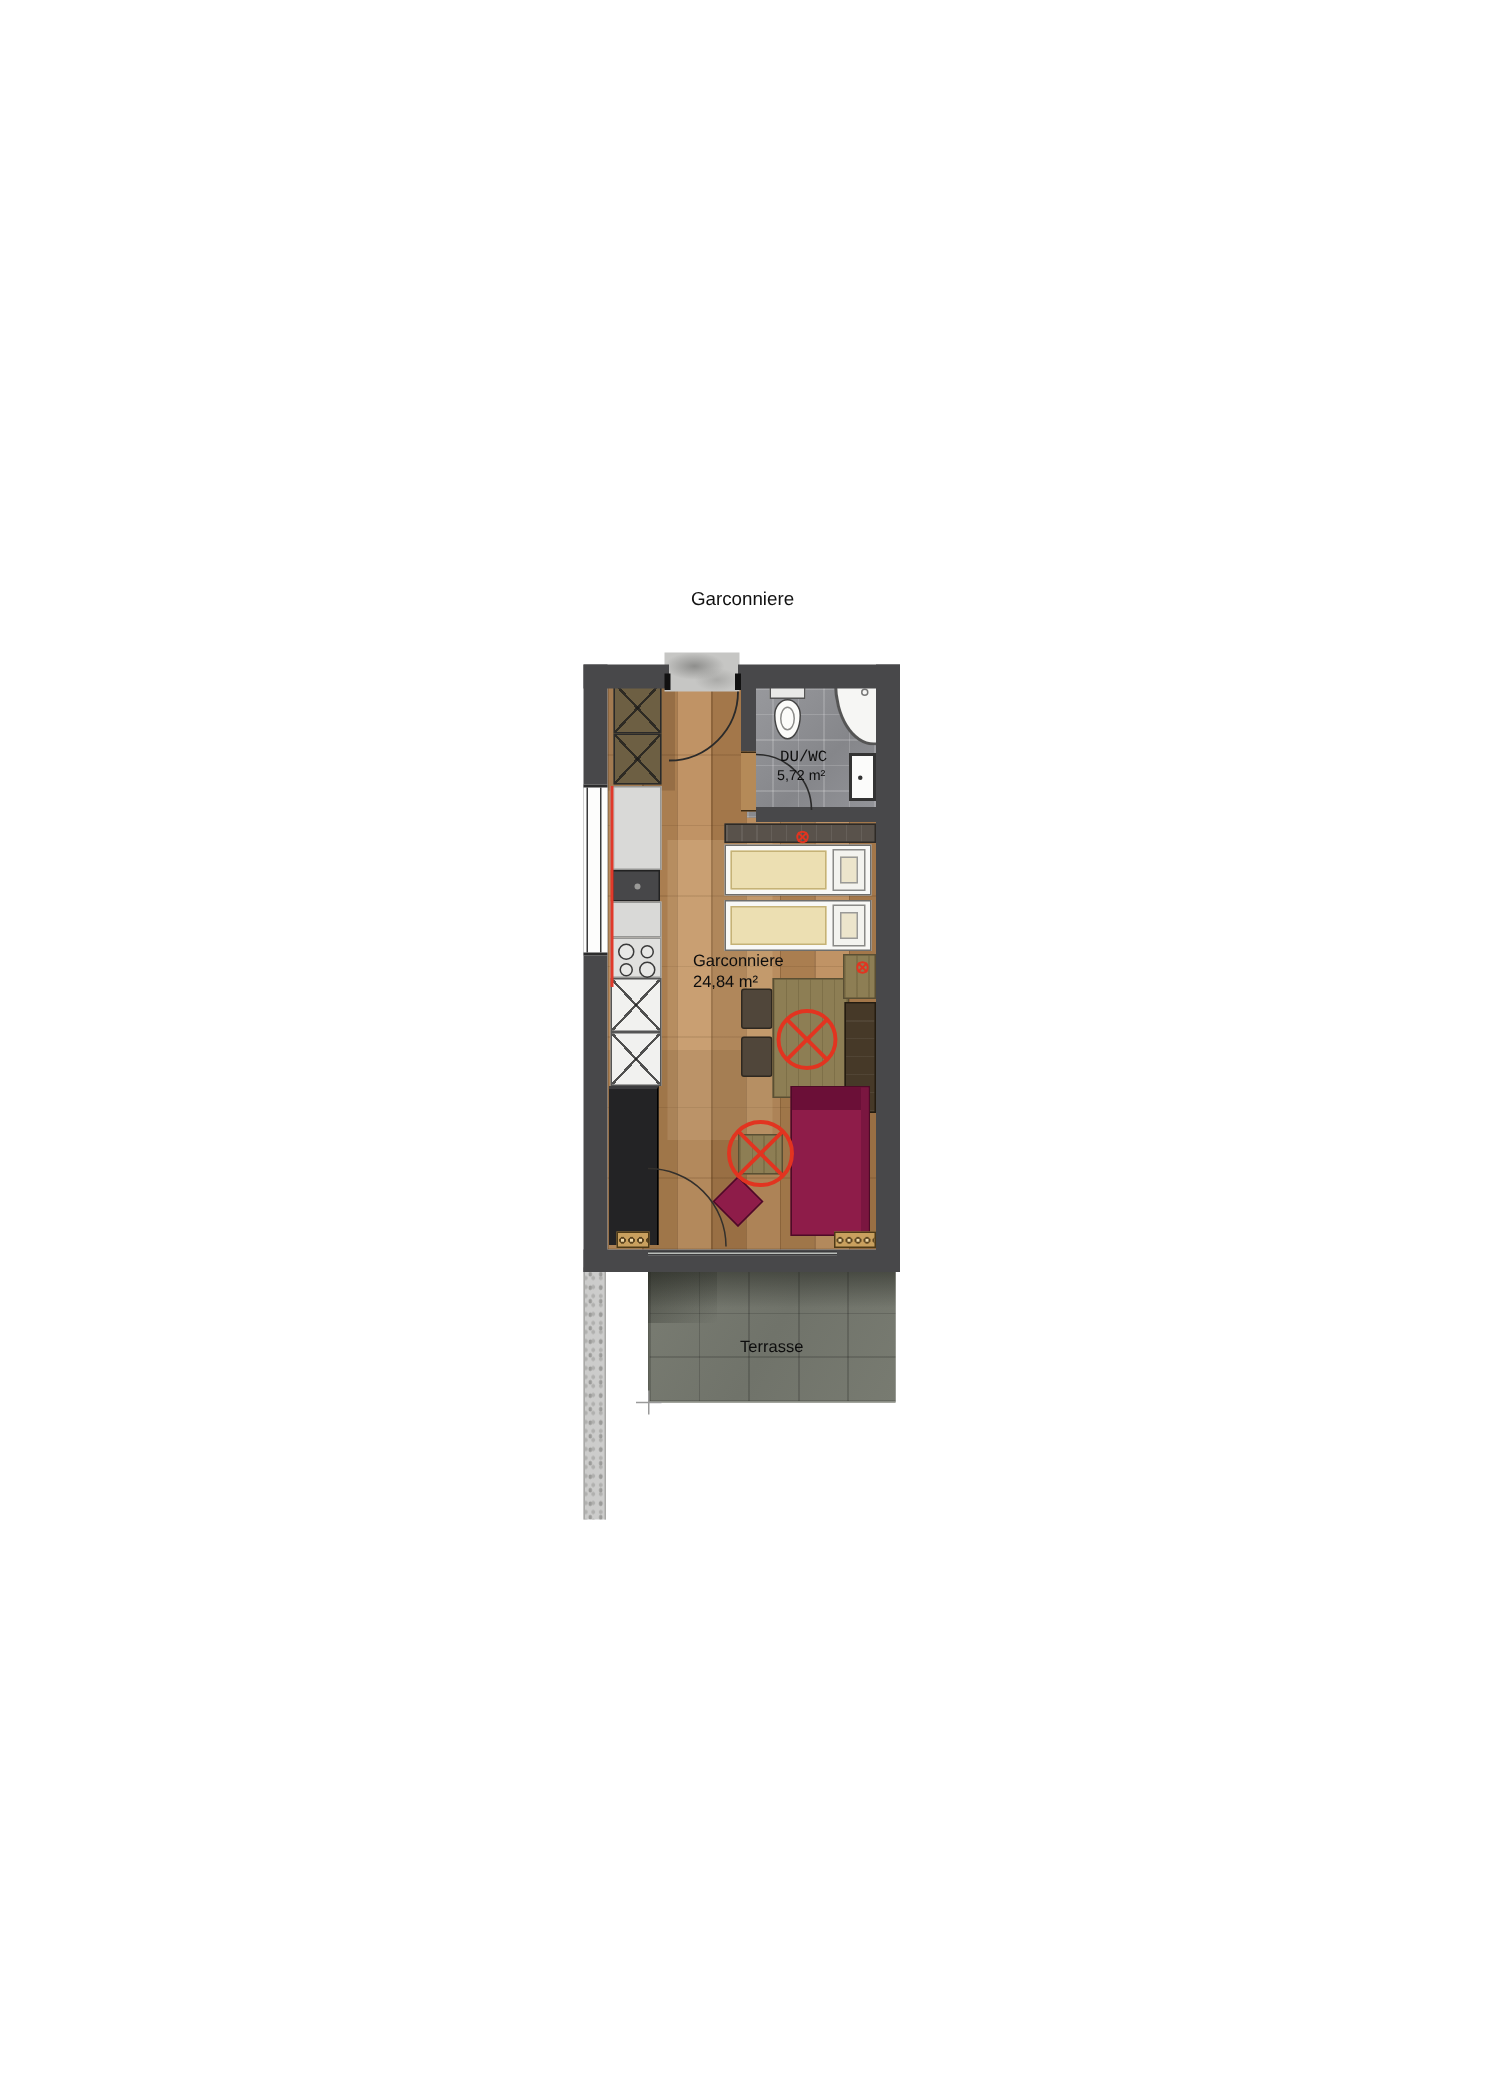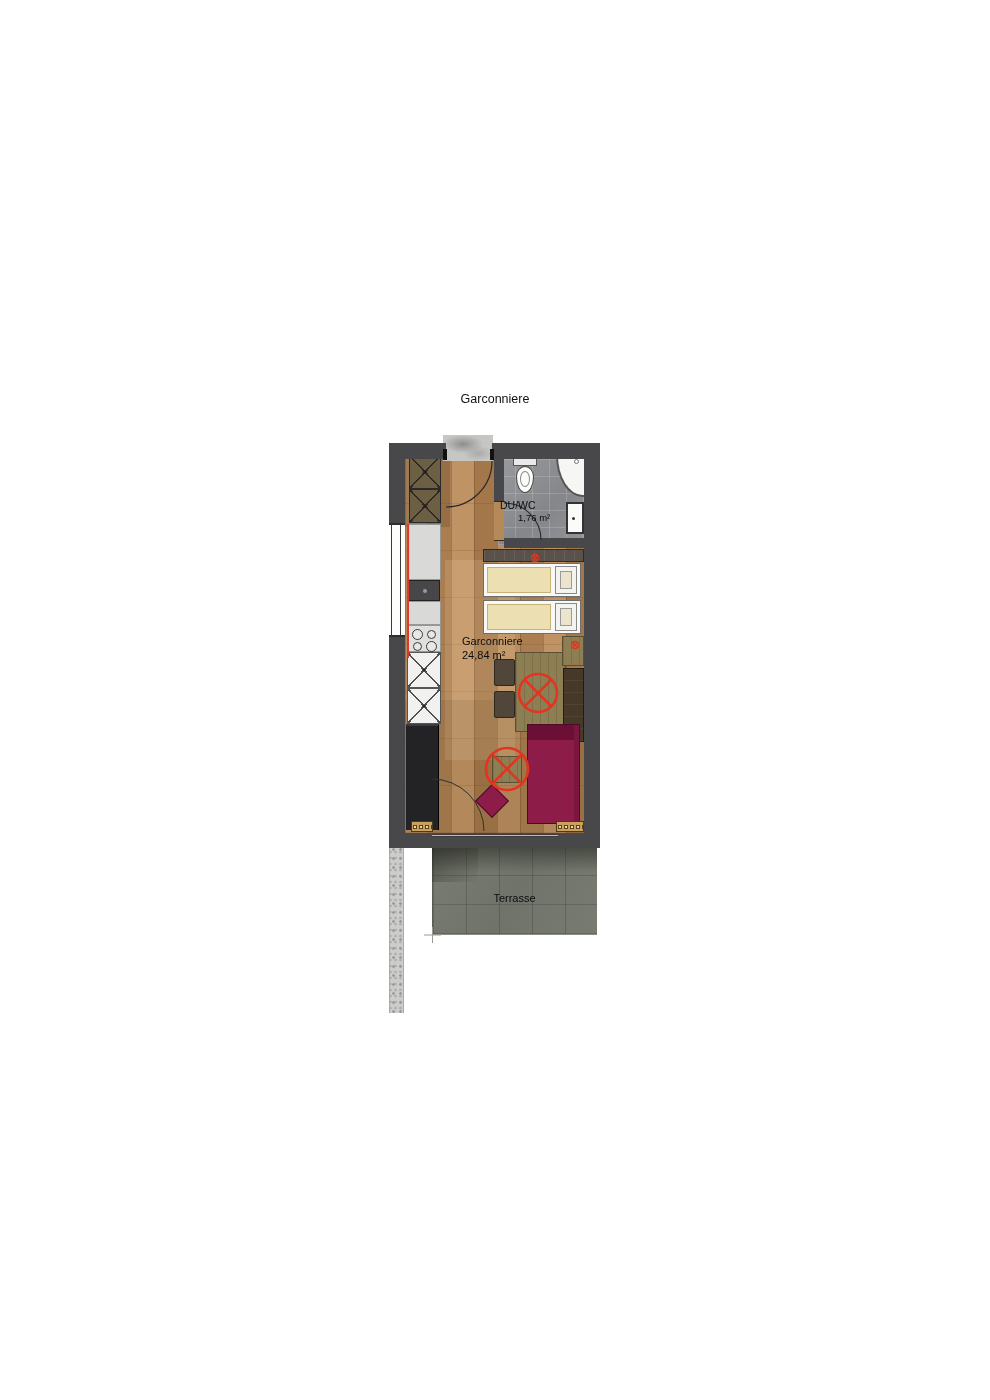--- a/index.html
+++ b/index.html
@@ -103,22 +103,22 @@
 
   <div class="abs furn" style="left:556px;top:453px;width:28px;height:44px;background:#f6f6f4;z-index:13;
               border-left:2px solid #555;border-bottom:2px solid #555;border-bottom-left-radius:95% 95%;">
     <div class="abs" style="right:5px;top:6px;width:5px;height:5px;border:1px solid #777;border-radius:50%;"></div>
   </div>
 
   <div class="abs furn" style="left:566px;top:502px;width:18px;height:32px;background:#fbfbfa;border:2px solid #333;">
     <div class="abs" style="left:4px;top:13px;width:3px;height:3px;background:#333;border-radius:50%;"></div>
   </div>
 
-  <div class="abs lbl" style="left:500px;top:499px;font-size:10.5px;color:#0d0d0d;">DU/WC</div>
-  <div class="abs lbl" style="left:518px;top:512px;font-size:9.5px;color:#0d0d0d;">1,76 m²</div>
+  <div class="abs lbl" style="left:520px;top:499px;font-size:10.5px;color:#0d0d0d;font-family:Liberation Mono, monospace;">DU/WC</div>
+  <div class="abs lbl" style="left:518px;top:512px;font-size:9.5px;color:#0d0d0d;">5,72 m²</div>
 
   <div class="abs furn" style="left:483px;top:549px;width:101px;height:13px;background:#59524b;border:1px solid #2e2a26;
               background-image:repeating-linear-gradient(90deg, rgba(255,255,255,.08) 0 1px, rgba(0,0,0,0) 1px 10px);"></div>
 
   <div class="abs furn" style="left:483px;top:563px;width:98px;height:34px;background:#f8f8f6;border:1px solid #6e6e6c;">
     <div class="abs" style="left:3px;top:3px;width:64px;height:26px;background:#ecdfb2;border:1px solid #c5b277;"></div>
     <div class="abs" style="left:71px;top:2px;width:22px;height:28px;background:#f3f3ef;border:1px solid #8a8a88;">
       <div class="abs" style="left:4px;top:4px;width:12px;height:18px;background:#ece5cc;border:1px solid #9a9a98;"></div>
     </div>
   </div>

